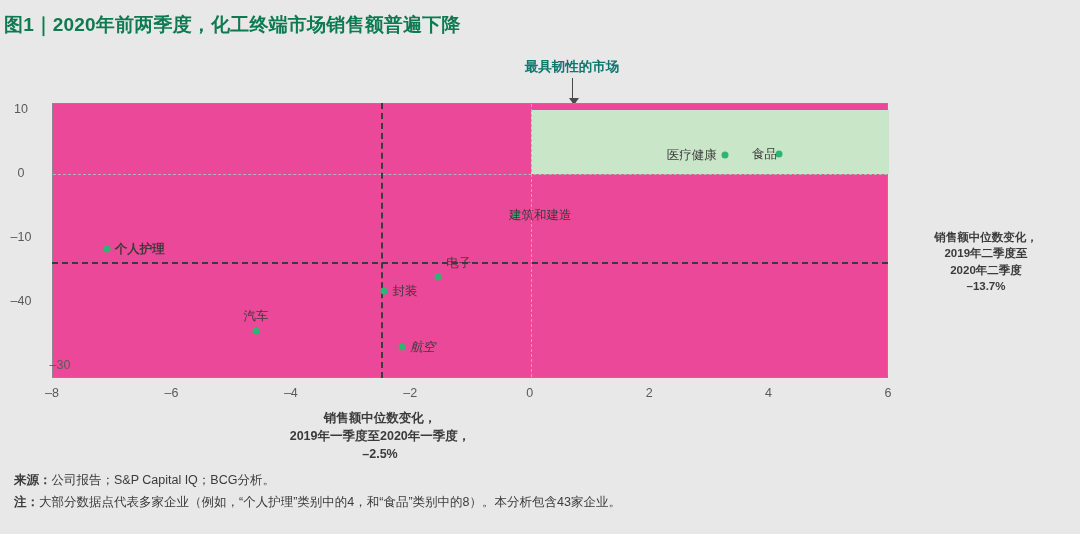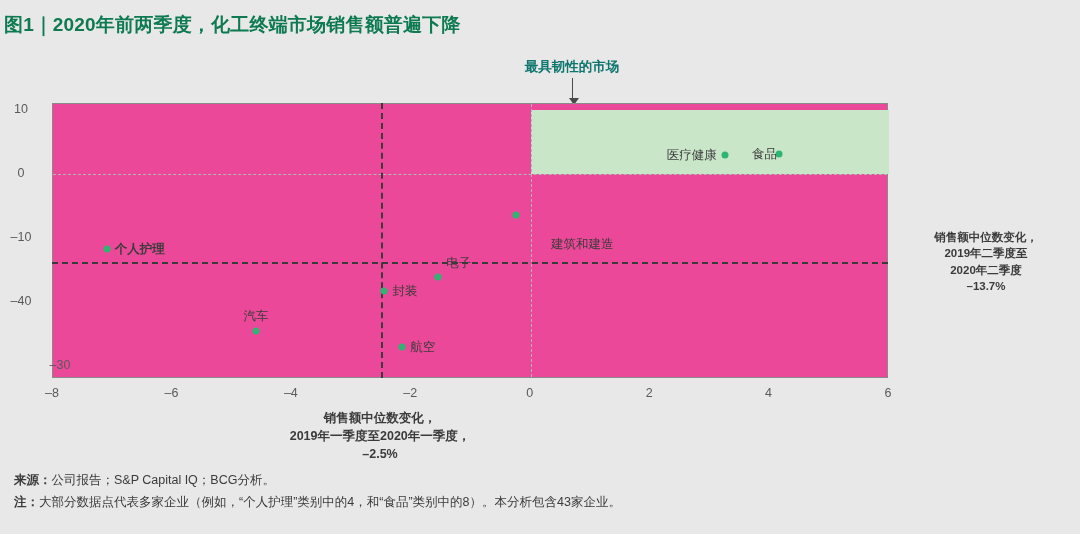--- a/index.html
+++ b/index.html
@@ -191,31 +191,31 @@
   <div class="grid-zero-h" id="zero-h" style="top: 70.3488px;"></div>
   <div class="grid-zero-v" id="zero-v" style="left: 477.714px;"></div>
   <div class="median-h" id="median-h" style="top: 157.965px;"></div>
   <div class="median-v" id="median-v" style="left: 328.429px;"></div>
   <div id="points-layer">
       <div class="pt" style="left: 671.786px; top: 51.1628px; background: rgb(46, 180, 115);"></div>
       <div class="pt-label lbl-left" style="left: 663.786px; top: 51.1628px;">医疗健康</div>
       <div class="pt" style="left: 725.529px; top: 49.8837px; background: rgb(46, 180, 115);"></div>
       <div class="pt-label lbl-right" style="left: 691px; top: 49.8837px; margin-left: 8px;">食品</div>
       <div class="pt" style="left: 462.786px; top: 110.64px; background: rgb(46, 180, 115);"></div>
-      <div class="pt-label lbl-right" style="left: 498px; top: 110.64px; margin-top: 29px;">建筑和建造</div>
+      <div class="pt-label lbl-right" style="left: 456px; top: 110.64px;">建筑和建造</div>
       <div class="pt" style="left: 53.7429px; top: 145.174px; background: rgb(46, 180, 115);"></div>
       <div class="pt-label lbl-right" style="left: 61.7429px; top: 145.174px; font-weight: bold;">个人护理</div>
       <div class="pt" style="left: 385.157px; top: 172.674px; background: rgb(46, 180, 115);"></div>
       <div class="pt-label lbl-right" style="left: 393.157px; top: 159px;">电子</div>
       <div class="pt" style="left: 331.414px; top: 187.384px; background: rgb(46, 180, 115);"></div>
       <div class="pt-label lbl-right" style="left: 339.414px; top: 187.384px;">封装</div>
       <div class="pt" style="left: 203.029px; top: 227.035px; background: rgb(46, 180, 115);"></div>
       <div class="pt-label lbl-above" style="left: 203.029px; top: 218.035px;">汽车</div>
       <div class="pt" style="left: 349.329px; top: 243.023px; background: rgb(46, 180, 115);"></div>
-      <div class="pt-label lbl-right" style="left: 357.329px; top: 243.023px;">航空</div>
+      <div class="pt-label lbl-right" style="left: 357.329px; top: 243.023px; font-style: italic;">航空</div>
     </div>
 </div>
 
 <div id="x-ticks-layer">
     <div class="tick-x" style="left: 52px; top: 386px;">–8</div>
     <div class="tick-x" style="left: 171.429px; top: 386px;">–6</div>
     <div class="tick-x" style="left: 290.857px; top: 386px;">–4</div>
     <div class="tick-x" style="left: 410.286px; top: 386px;">–2</div>
     <div class="tick-x" style="left: 529.714px; top: 386px;">0</div>
     <div class="tick-x" style="left: 649.143px; top: 386px;">2</div>

